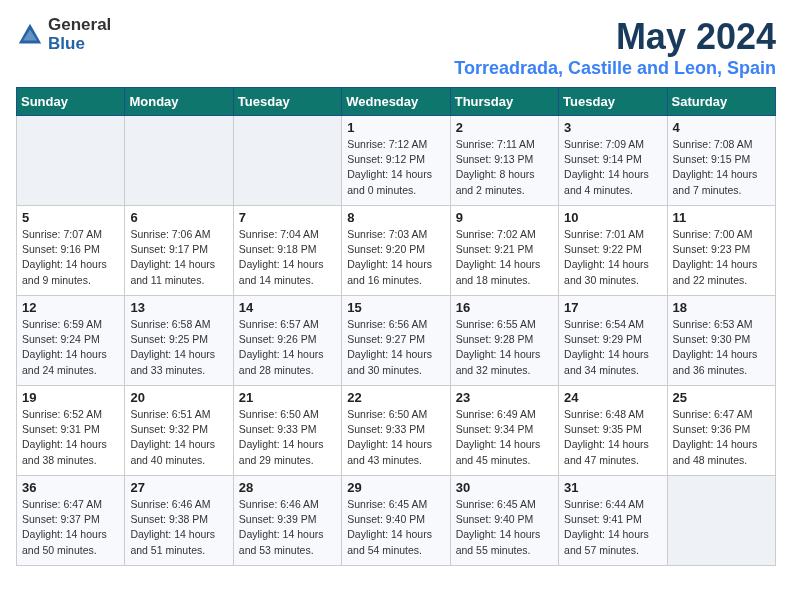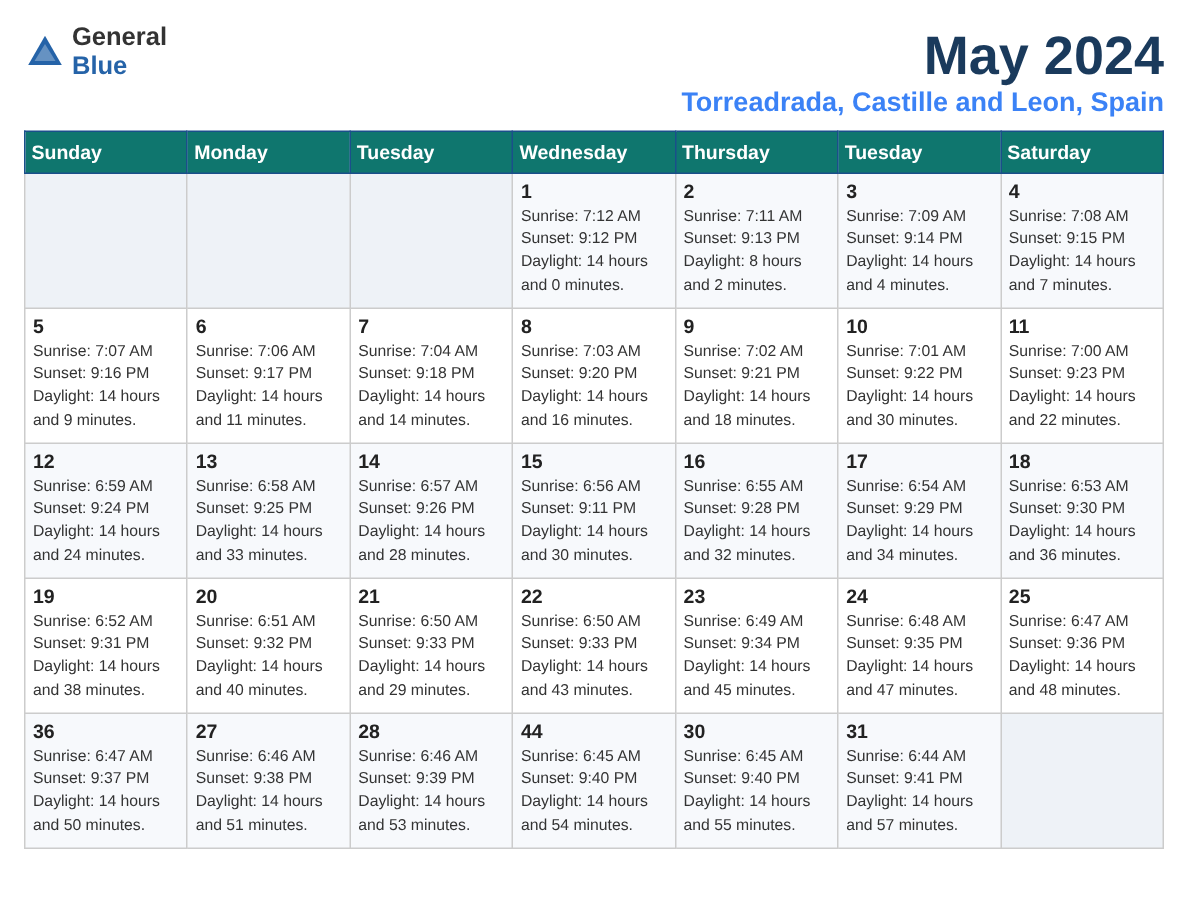--- a/index.html
+++ b/index.html
@@ -237,21 +237,21 @@
         <div class="cell-info">
           <span>Sunrise: 6:57 AM</span><br>
           <span>Sunset: 9:26 PM</span><br>
           <span>Daylight: 14 hours and 28 minutes.</span>
         </div>
       </td>
         <td>
         <span class="day-num">15</span>
         <div class="cell-info">
           <span>Sunrise: 6:56 AM</span><br>
-          <span>Sunset: 9:11 PM</span><br>
+          <span>Sunset: 9:27 PM</span><br>
           <span>Daylight: 14 hours and 30 minutes.</span>
         </div>
       </td>
         <td>
         <span class="day-num">16</span>
         <div class="cell-info">
           <span>Sunrise: 6:55 AM</span><br>
           <span>Sunset: 9:28 PM</span><br>
           <span>Daylight: 14 hours and 32 minutes.</span>
         </div>
@@ -350,21 +350,21 @@
       </td>
         <td>
         <span class="day-num">28</span>
         <div class="cell-info">
           <span>Sunrise: 6:46 AM</span><br>
           <span>Sunset: 9:39 PM</span><br>
           <span>Daylight: 14 hours and 53 minutes.</span>
         </div>
       </td>
         <td>
-        <span class="day-num">44</span>
+        <span class="day-num">29</span>
         <div class="cell-info">
           <span>Sunrise: 6:45 AM</span><br>
           <span>Sunset: 9:40 PM</span><br>
           <span>Daylight: 14 hours and 54 minutes.</span>
         </div>
       </td>
         <td>
         <span class="day-num">30</span>
         <div class="cell-info">
           <span>Sunrise: 6:45 AM</span><br>

